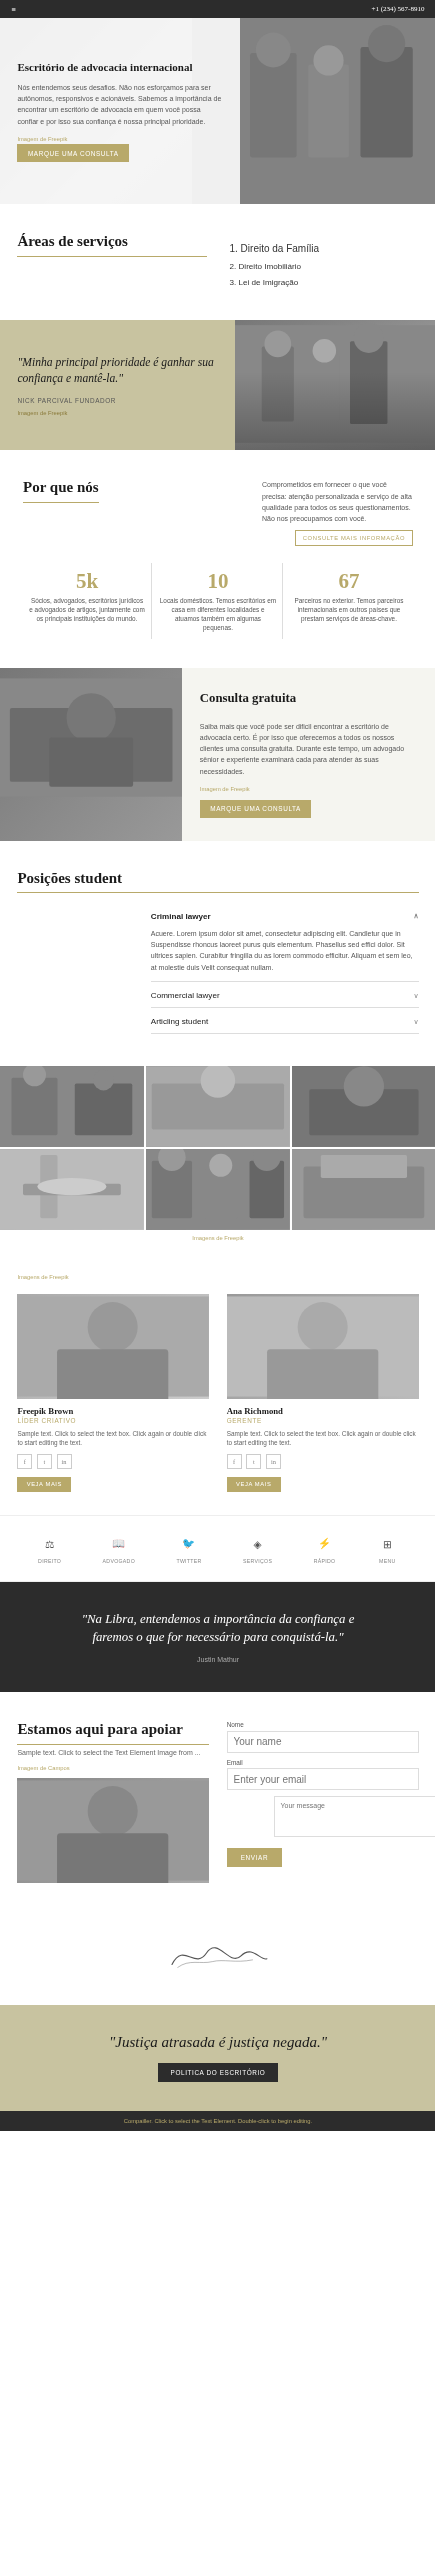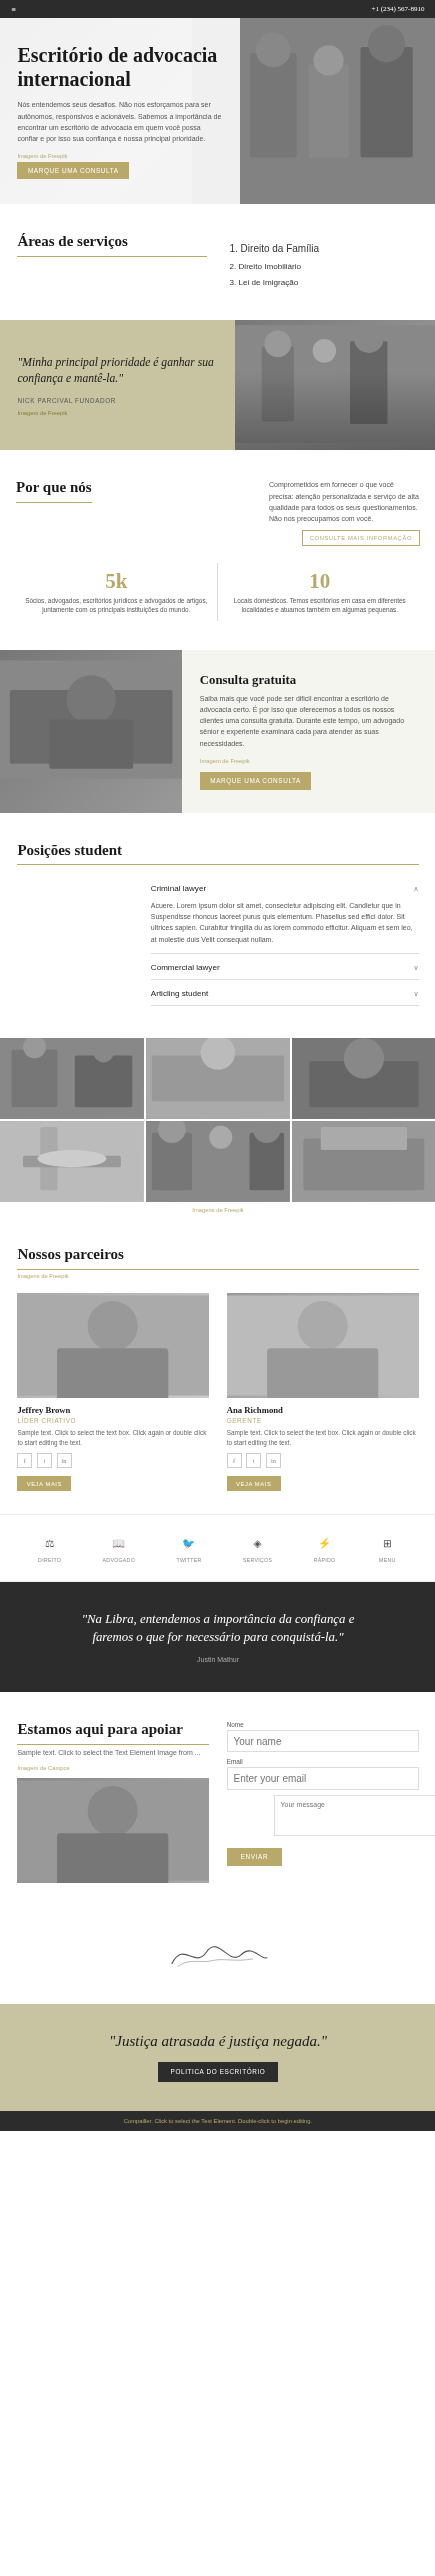--- a/index.html
+++ b/index.html
@@ -38,21 +38,21 @@
       top: 0; left: 0;
       width: 55%;
       height: 100%;
       background: rgba(255,255,255,0.88);
       padding: 23px 17.4px;
       display: flex;
       flex-direction: column;
       justify-content: center;
     }
     .hero-title {
-      font-size: 20px;
+      font-size: 11px;
       font-weight: bold;
       color: #1a1a1a;
       line-height: 1.2;
       margin-bottom: 8.1px;
     }
     .hero-text {
       font-size: 7px;
       color: #555;
       line-height: 1.6;
       margin-bottom: 9.3px;
@@ -159,21 +159,21 @@
     .quote-right-img::after {
       content: '';
       position: absolute;
       bottom: 0; left: 0; right: 0;
       height: 60%;
       background: linear-gradient(to top, rgba(0,0,0,0.3), transparent);
     }
 
     
     .why-section {
-      padding: 29px 16px;
+      padding: 29px 23px;
     }
     .why-header {
       display: flex;
       justify-content: space-between;
       align-items: flex-start;
       margin-bottom: 17.4px;
     }
     .why-title {
       font-size: 15px;
       font-weight: bold;
@@ -227,21 +227,21 @@
     }
     .consulta-right {
       flex: 1.2;
       padding: 23px 17.4px;
       background: #f5f5f0;
     }
     .consulta-title {
       font-size: 12.8px;
       font-weight: bold;
       color: #1a1a1a;
-      margin-bottom: 5px;
+      margin-bottom: 15px;
     }
     .consulta-text {
       font-size: 7px;
       color: #555;
       line-height: 1.6;
       margin-bottom: 9.3px;
       font-family: Arial, sans-serif;
     }
     .consulta-credit {
       font-size: 5.8px;
@@ -277,21 +277,21 @@
       display: flex;
       justify-content: space-between;
       align-items: center;
       padding: 7px 0;
       cursor: pointer;
       font-size: 8.1px;
       font-family: Arial, sans-serif;
       color: #1a1a1a;
     }
     .accordion-header.open {
-      font-weight: normal;
+      font-weight: bold;
     }
     .accordion-content {
       padding: 0 0 8.1px 0;
       font-size: 7px;
       color: #555;
       line-height: 1.6;
       font-family: Arial, sans-serif;
     }
     .chevron { font-size: 7px; color: #888; }
 
@@ -685,20 +685,24 @@
   </div>
   <div class="stats-row">
     <div class="stat-item">
       <div class="stat-number">5k</div>
       <div class="stat-label">Sócios, advogados, escritórios jurídicos e advogados de artigos, juntamente com os principais instituições do mundo.</div>
     </div>
     <div class="stat-item">
       <div class="stat-number">10</div>
       <div class="stat-label">Locais domésticos. Temos escritórios em casa em diferentes localidades e atuamos também em algumas pequenas.</div>
     </div>
+    <div class="stat-item">
+      <div class="stat-number">67</div>
+      <div class="stat-label">Parceiros no exterior. Temos parceiros internacionais em outros países que prestam serviços de áreas-chave.</div>
+    </div>
   </div>
 </section>
 
 <section class="consulta-section">
   <div class="consulta-left">
     <svg width="100%" height="139" viewBox="0 0 370 240">
       <rect width="370" height="240" fill="#888"></rect>
       <rect x="20" y="60" width="330" height="150" rx="4" fill="rgba(0,0,0,0.2)"></rect>
       <ellipse cx="185" cy="80" rx="50" ry="50" fill="#777"></ellipse>
       <rect x="100" y="120" width="170" height="100" rx="4" fill="#666"></rect>
@@ -800,36 +804,35 @@
       </svg>
     </div>
   </div>
   <p class="gallery-credit">
     <span>Imagens de</span>
     <span style="color:#b8a96a">Freepik</span>
   </p>
 </section>
 
 <section class="partners-section">
-  <h2 class="partners-title">Nossos parceiros</h2>
   <p class="partners-credit">
     <span>Imagens de</span>
     <span>Freepik</span>
   </p>
   <div class="partners-grid">
 
     <div class="partner-card">
       <div class="partner-avatar">
         <svg width="100%" height="105" viewBox="0 0 345 180">
           <rect width="345" height="180" fill="#aaa"></rect>
           <ellipse cx="172" cy="55" rx="45" ry="45" fill="#999"></ellipse>
           <rect x="72" y="95" width="200" height="120" rx="6" fill="#888"></rect>
         </svg>
       </div>
-      <p class="partner-name">Jeffrey Brown</p>
+      <p class="partner-name">Freepik Brown</p>
       <p class="partner-role">LÍDER CRIATIVO</p>
       <p class="partner-text">Sample text. Click to select the text box. Click again or double click to start editing the text.</p>
       <div class="social-icons">
         <div class="social-icon">f</div>
         <div class="social-icon">t</div>
         <div class="social-icon">in</div>
       </div>
       <button class="partner-btn">VEJA MAIS</button>
     </div>
 

